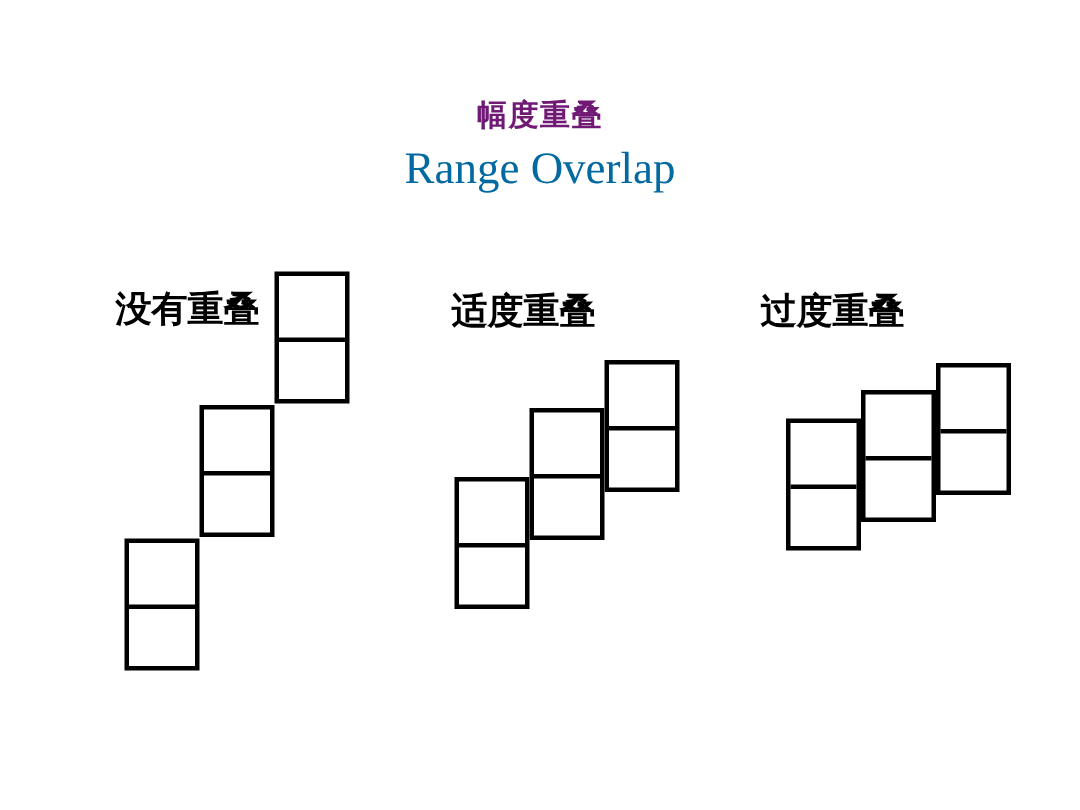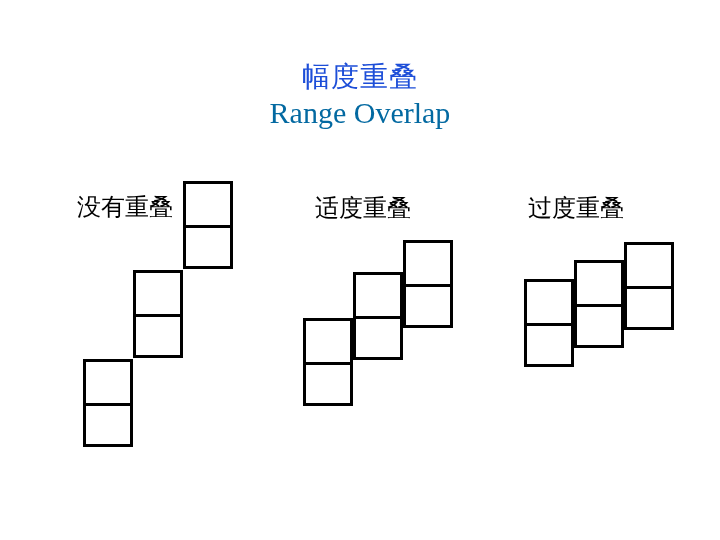--- a/index.html
+++ b/index.html
@@ -17,37 +17,37 @@
     color: #000000;
   }
   .title-block {
     position: absolute;
     top: 63px;
     left: 0;
     width: 720px;
     text-align: center;
   }
   .title-zh {
-    font-size: 28px;
-    font-weight: normal;
+    font-size: 20px;
+    font-weight: bold;
     line-height: 28px;
     letter-spacing: 1px;
-    color: #1d4ed8;
+    color: #701a75;
   }
   .title-en {
     font-size: 30px;
     font-weight: normal;
     line-height: 36px;
     margin-top: 4px;
     color: #0369a1;
   }
   .group-label {
     position: absolute;
     font-size: 24px;
-    font-weight: normal;
+    font-weight: bold;
     line-height: 24px;
     white-space: nowrap;
     color: #000000;
   }
   .pair {
     position: absolute;
     width: 50px;
     height: 88px;
     border: 3px solid #000000;
     box-sizing: border-box;
@@ -74,31 +74,31 @@
       <div class="group-label" style="left: 77px; top: 195px;">没有重叠</div>
       <div class="pair" style="left: 183px; top: 181px; width: 50px; height: 88px;">
         <div class="divider"></div>
       </div>
       <div class="pair" style="left: 133px; top: 270px; width: 50px; height: 88px;">
         <div class="divider"></div>
       </div>
       <div class="pair" style="left: 83px; top: 359px; width: 50px; height: 88px;">
         <div class="divider"></div>
       </div>
-      <div class="group-label" style="left: 315px; top: 196px;">适度重叠</div>
+      <div class="group-label" style="left: 301px; top: 196px;">适度重叠</div>
       <div class="pair" style="left: 403px; top: 240px; width: 50px; height: 88px;">
         <div class="divider"></div>
       </div>
       <div class="pair" style="left: 353px; top: 272px; width: 50px; height: 88px;">
         <div class="divider"></div>
       </div>
       <div class="pair" style="left: 303px; top: 318px; width: 50px; height: 88px;">
         <div class="divider"></div>
       </div>
-      <div class="group-label" style="left: 528px; top: 196px;">过度重叠</div>
+      <div class="group-label" style="left: 507px; top: 196px;">过度重叠</div>
       <div class="pair" style="left: 624px; top: 242px; width: 50px; height: 88px;">
         <div class="divider"></div>
       </div>
       <div class="pair" style="left: 574px; top: 260px; width: 50px; height: 88px;">
         <div class="divider"></div>
       </div>
       <div class="pair" style="left: 524px; top: 279px; width: 50px; height: 88px;">
         <div class="divider"></div>
       </div>
     </div>

